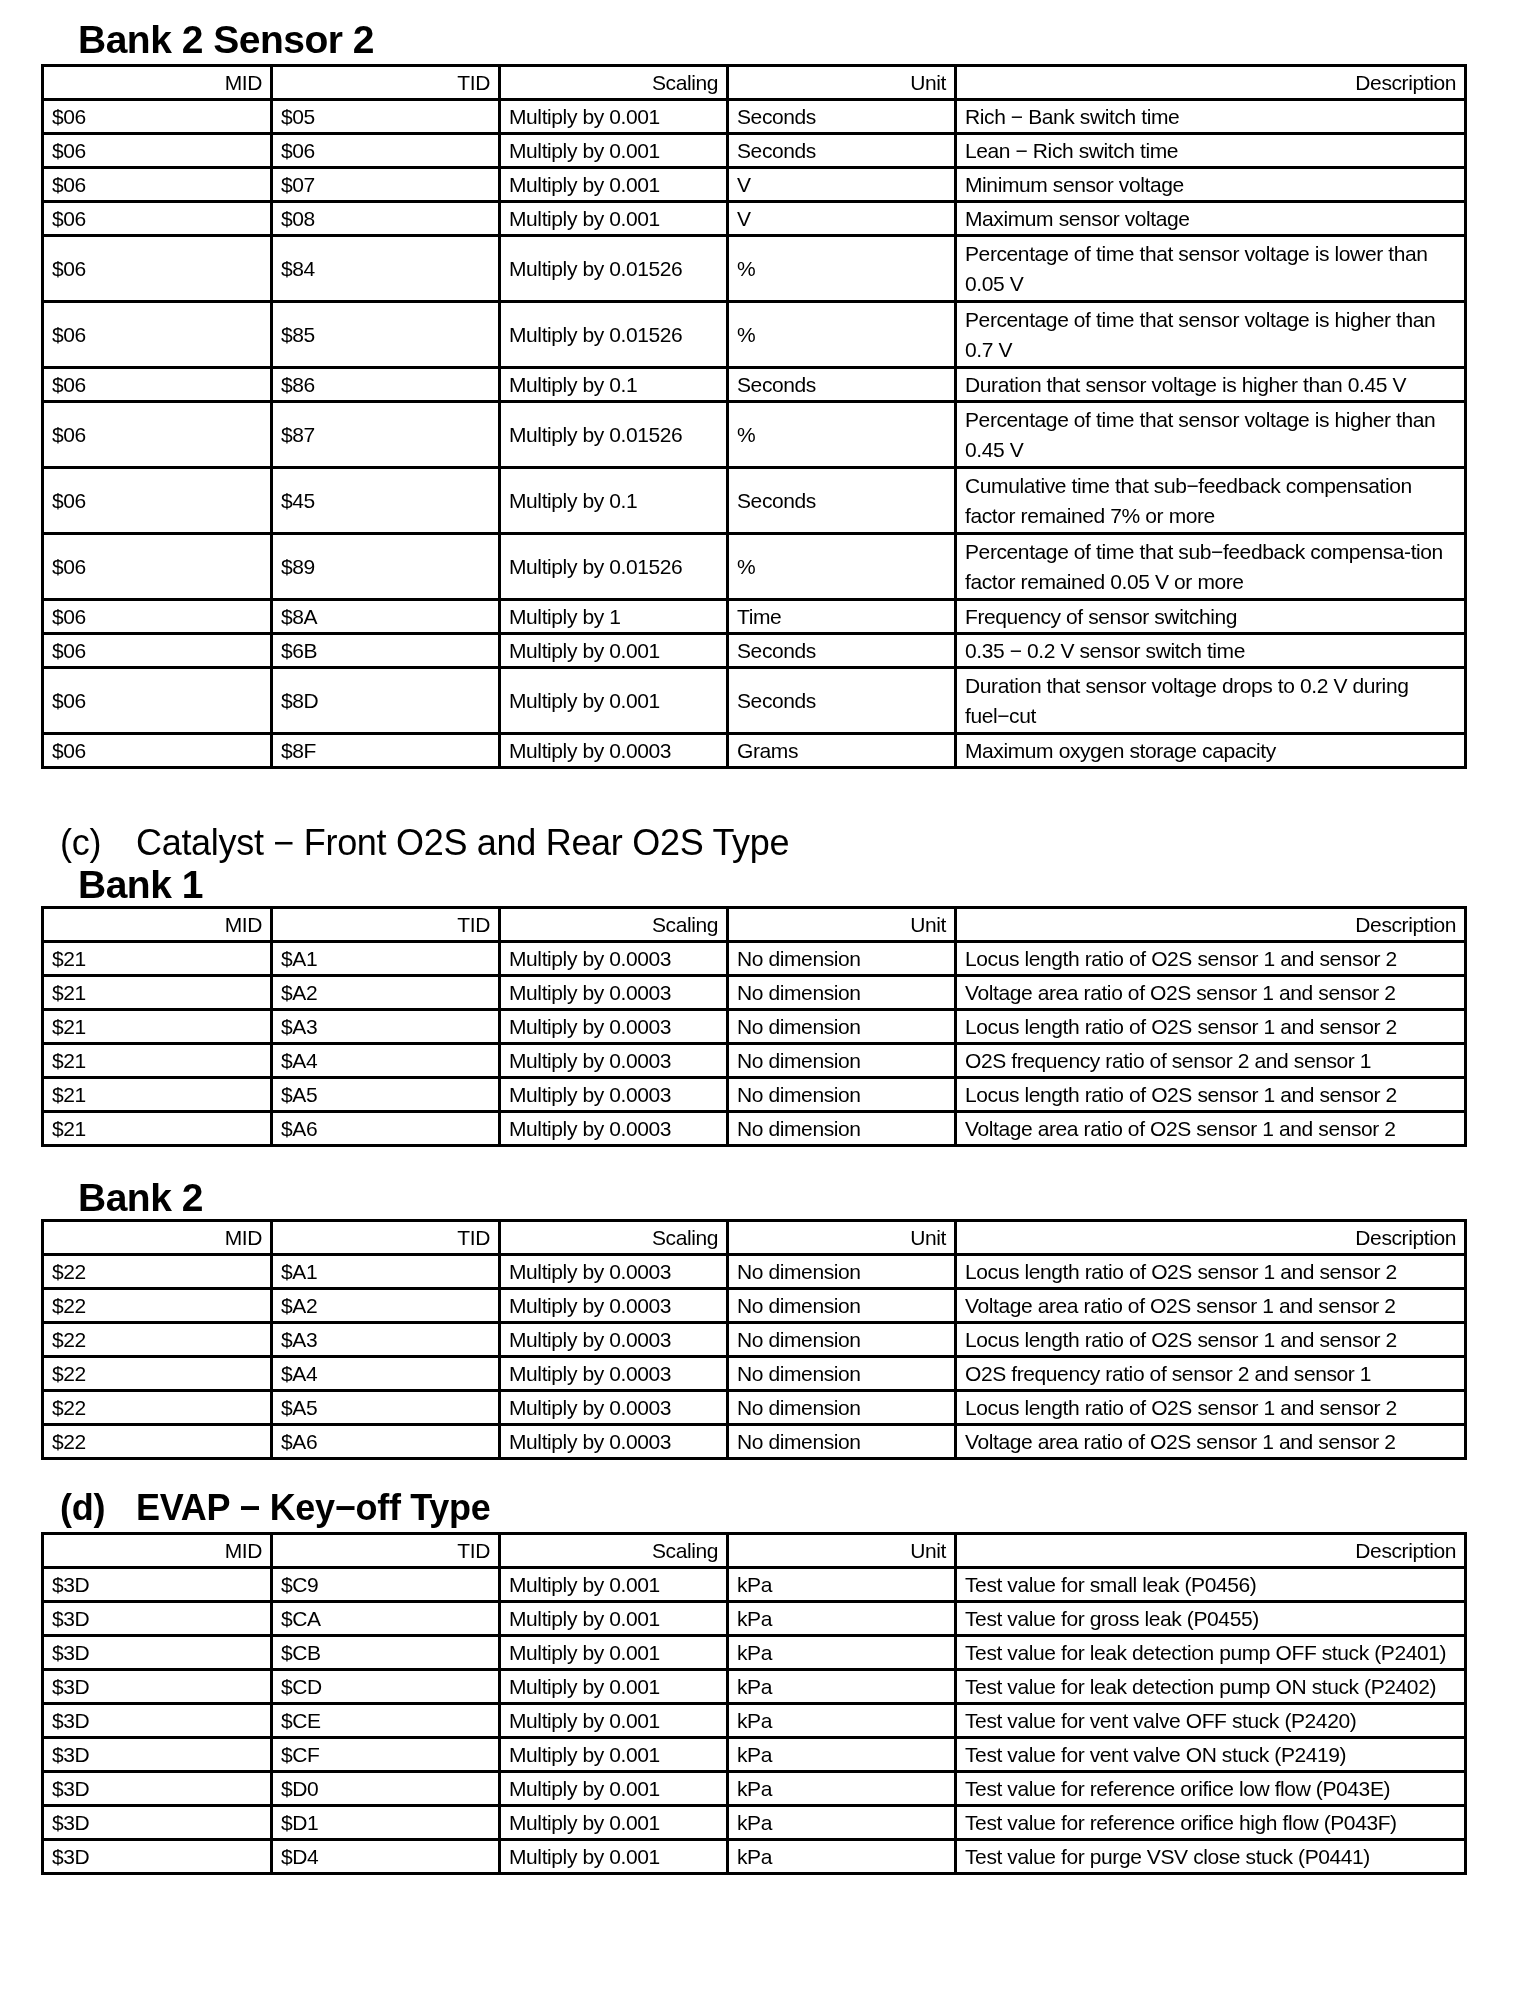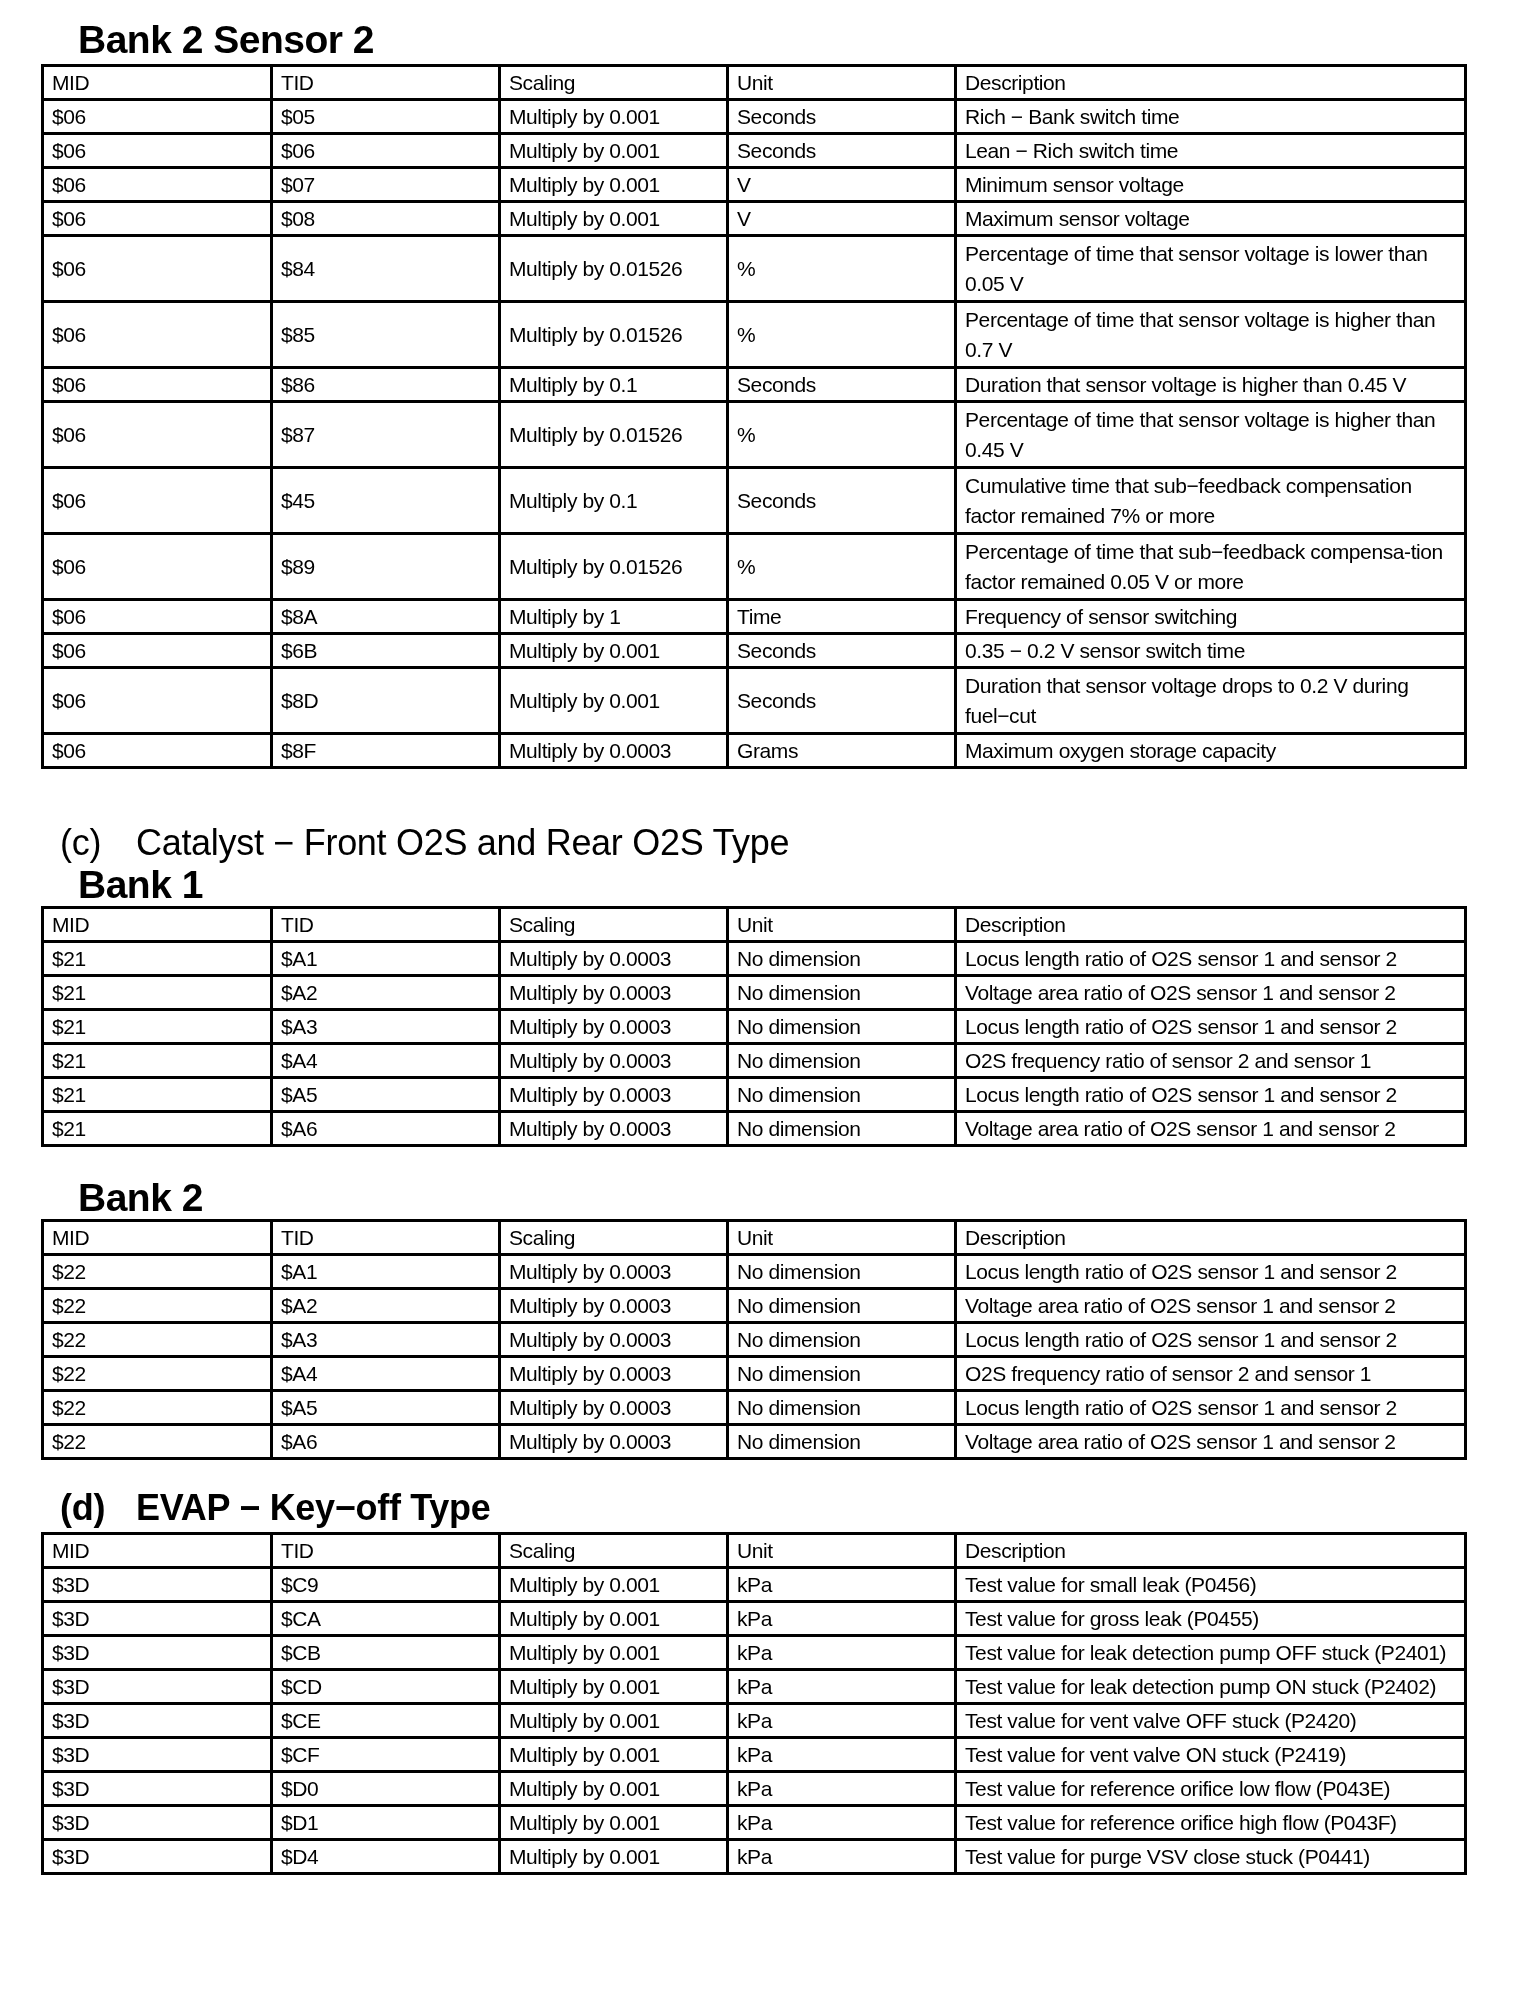--- a/index.html
+++ b/index.html
@@ -2,21 +2,21 @@
 <html><head>
 <meta charset="utf-8">
 <style>
   html, body { margin:0; padding:0; background:#ffffff; }
   body { width:1520px; height:1996px; position:relative; overflow:hidden; font-family:"Liberation Sans", sans-serif; color:#000; }
   .h-bold { position:absolute; left:42px; font-weight:bold; font-size:39px; letter-spacing:-0.5px;margin-left:36px; }
   .h-sec { position:absolute; left:60px; font-size:36px; letter-spacing:-0.3px; }
   .h-sec .lbl { display:inline-block; width:76px; }
   table { position:absolute; left:41px; width:1423px; border-collapse:collapse; table-layout:fixed; font-size:21px; letter-spacing:-0.4px; }
   td, th { border:3px solid #000; padding:0 8px; vertical-align:middle; text-align:left; font-weight:normal; line-height:30px; }
-  th { text-align:left; height:31px; }
+  th { text-align:right; height:31px; }
   tr.r1 td { height:31px; }
   tr.r2 td { height:63px; }
   col.c1 { width:229px; } col.c2 { width:228px; } col.c3 { width:228px; } col.c4 { width:228px; } col.c5 { width:510px; }
 </style>
 </head>
 <body>
 
 <div class="h-bold" style="top:18px;">Bank 2 Sensor 2</div>
 <table style="top:64px;">
     <colgroup>

